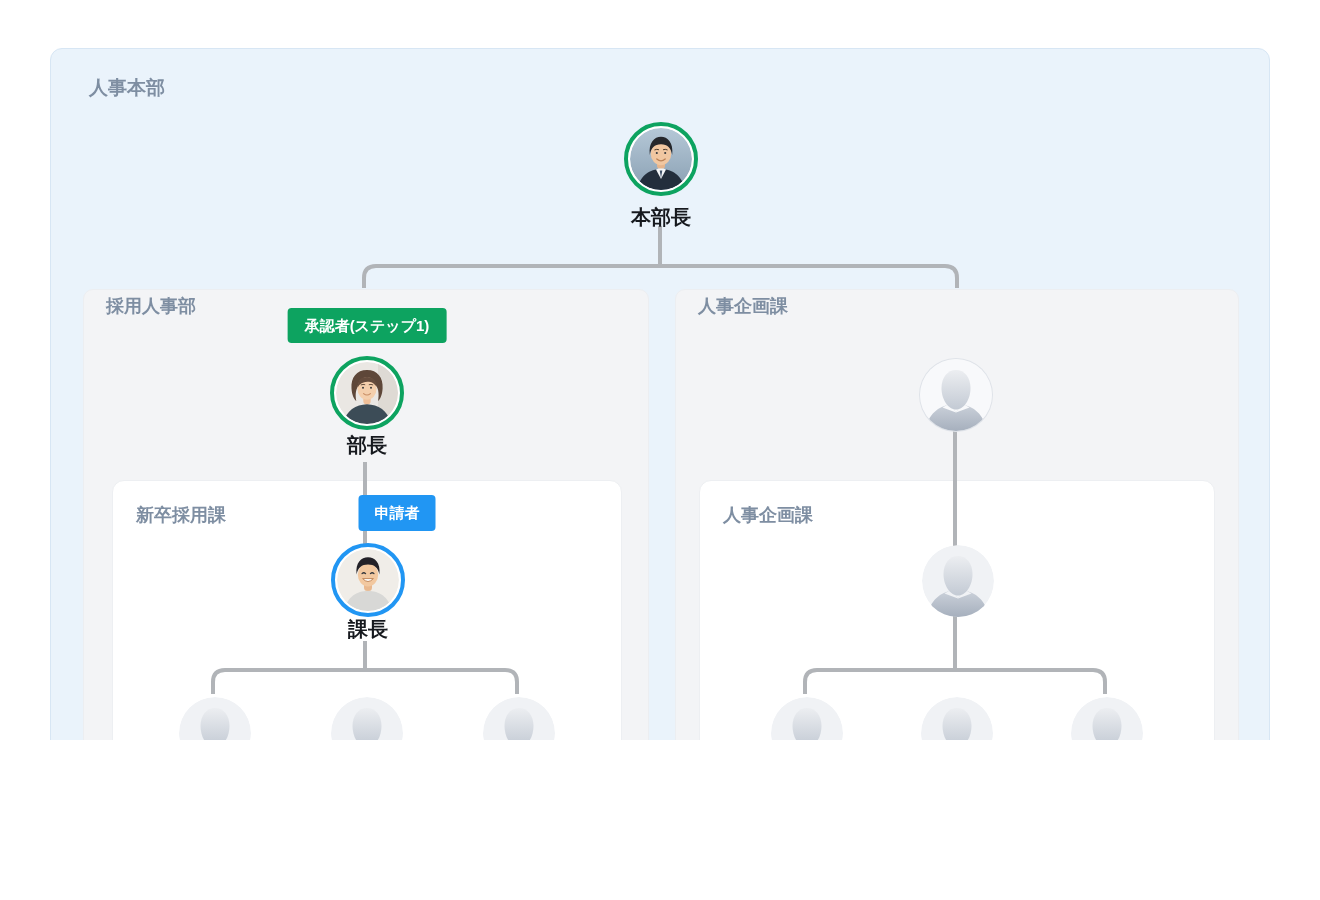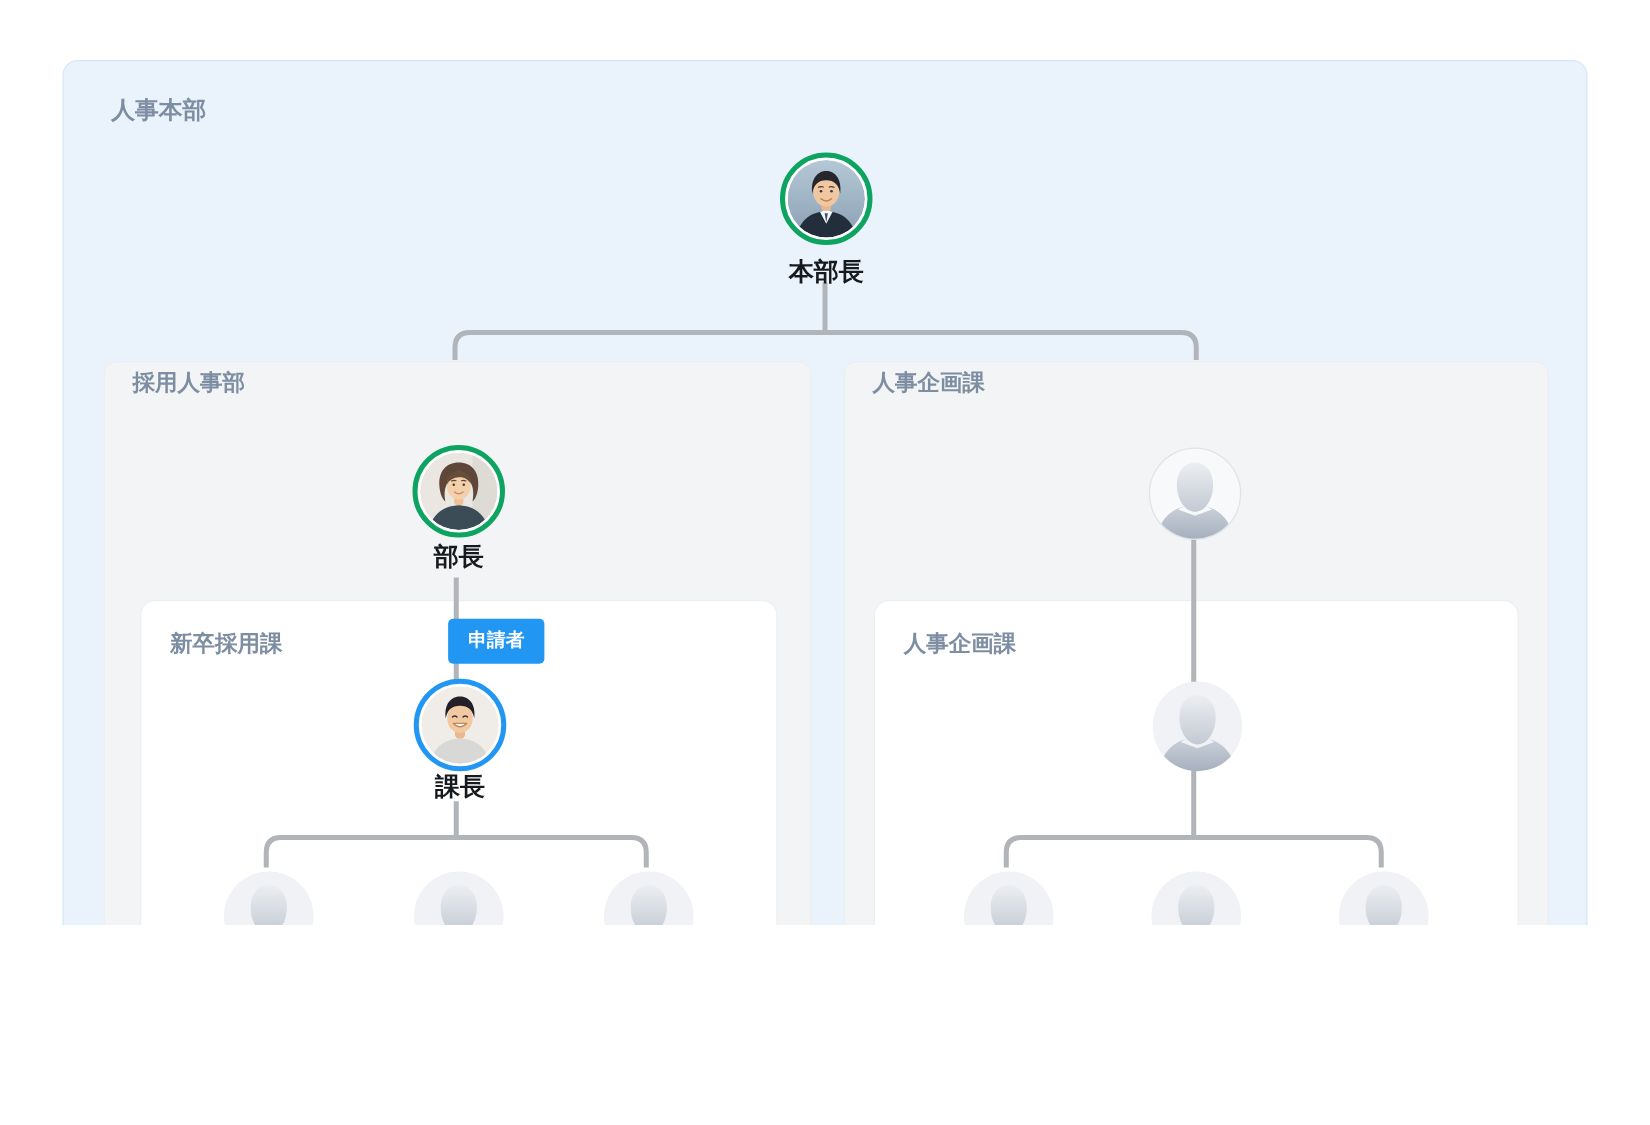--- a/index.html
+++ b/index.html
@@ -88,20 +88,21 @@
           <path d="M33.4 21.6 Q35.2 20.8 37.2 21.8" stroke="#4A3A2C" stroke-width="1" fill="none" stroke-linecap="round"></path>
           <path d="M26.8 31 Q31 34.6 35.2 31" stroke="#BB8257" stroke-width="1.3" fill="none" stroke-linecap="round"></path>
         </g>
       </svg>
     </div>
     <div class="plabel" id="label-division">本部長</div>
 
     <section class="dept left">
       <h3 class="sec-title">採用人事部</h3>
 
+      <div class="badge green" id="badge-step1">承認者(ステップ1)</div>
 
       <div class="avatar" id="avatar-bucho">
         <svg viewBox="0 0 62 62" xmlns="http://www.w3.org/2000/svg">
           <defs>
               <clipPath id="w1c">
                 <circle cx="31" cy="31" r="31"></circle>
               </clipPath>
             </defs>
           <g clip-path="url(#w1c)">
             <rect width="62" height="62" fill="#EAE7E3"></rect>

